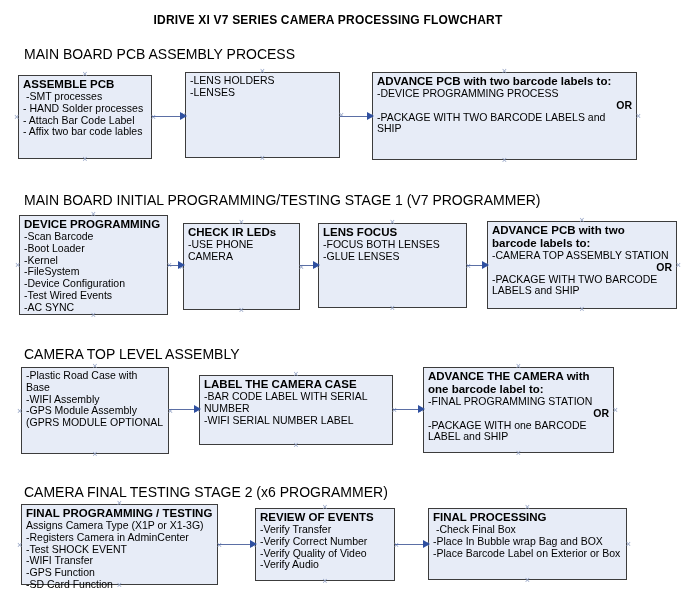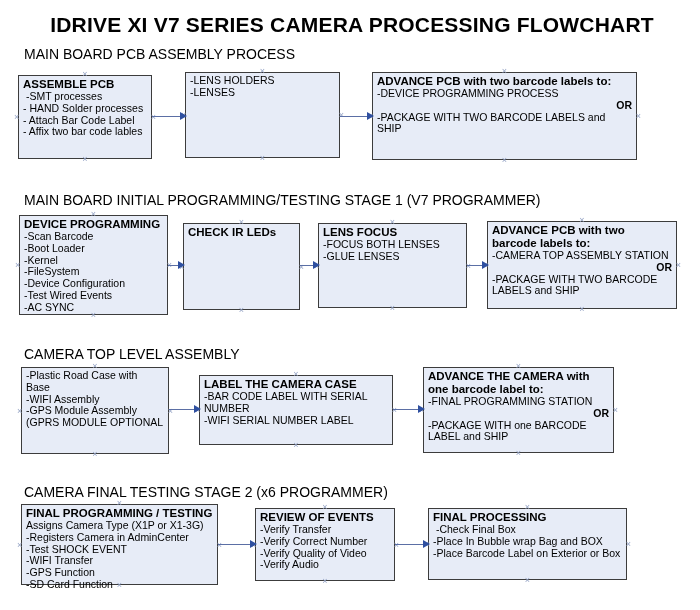--- a/index.html
+++ b/index.html
@@ -3,21 +3,21 @@
 <meta charset="utf-8">
 <style>
   html,body { margin:0; padding:0; background:#ffffff; }
   #canvas {
     position:relative; width:700px; height:610px; background:#ffffff;
     font-family:"Liberation Sans", sans-serif; color:#000;
     overflow:hidden;
   }
   .page-title {
     position:absolute; top:13px; left:0; width:656px; text-align:center;
-    font-size:21px; font-weight:bold; letter-spacing:0.2px;margin-left:24px;
+    font-size:12px; font-weight:bold; letter-spacing:0.2px;
   }
   .section-heading {
     position:absolute; font-size:14px; font-weight:normal; white-space:nowrap;
   }
   .box {
     position:absolute; background:#e7ecf7; border:1.5px solid #3c3c3c;
     box-sizing:border-box; padding:2px 4px 1px 4px;
   }
   .box-title { font-weight:bold; font-size:11.5px; line-height:13px; }
   .box-item  { font-size:10.5px; line-height:11.8px; white-space:pre-wrap; }
@@ -95,20 +95,21 @@
     <div class="box-item">-Test Wired Events</div>
     <div class="box-item">-AC SYNC</div>
   <span class="handle n">×</span>
       <span class="handle s">×</span>
       <span class="handle e">×</span>
       <span class="handle w">×</span>
     </div>
 
   <div class="box" style="left:183px;top:223px;width:117px;height:87px">
     <div class="box-title">CHECK IR LEDs</div>
+    <div class="box-item">-USE PHONE CAMERA</div>
   <span class="handle n">×</span>
       <span class="handle s">×</span>
       <span class="handle e">×</span>
       <span class="handle w">×</span>
     </div>
 
   <div class="box" style="left:318px;top:223px;width:149px;height:85px">
     <div class="box-title">LENS FOCUS</div>
     <div class="box-item">-FOCUS BOTH LENSES</div>
     <div class="box-item">-GLUE LENSES</div>

